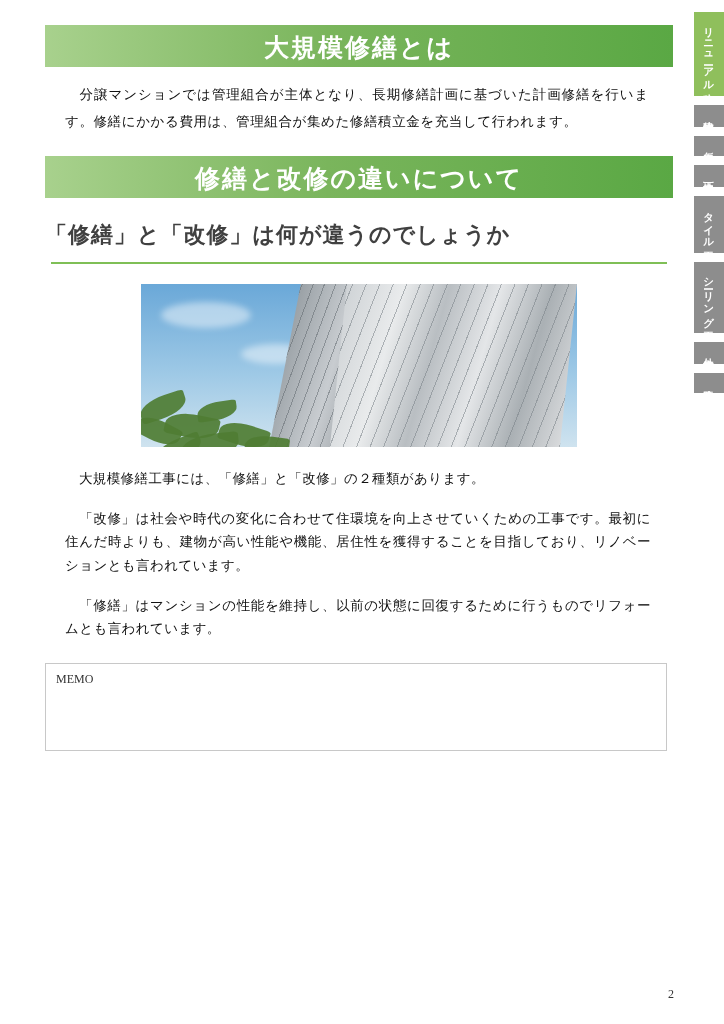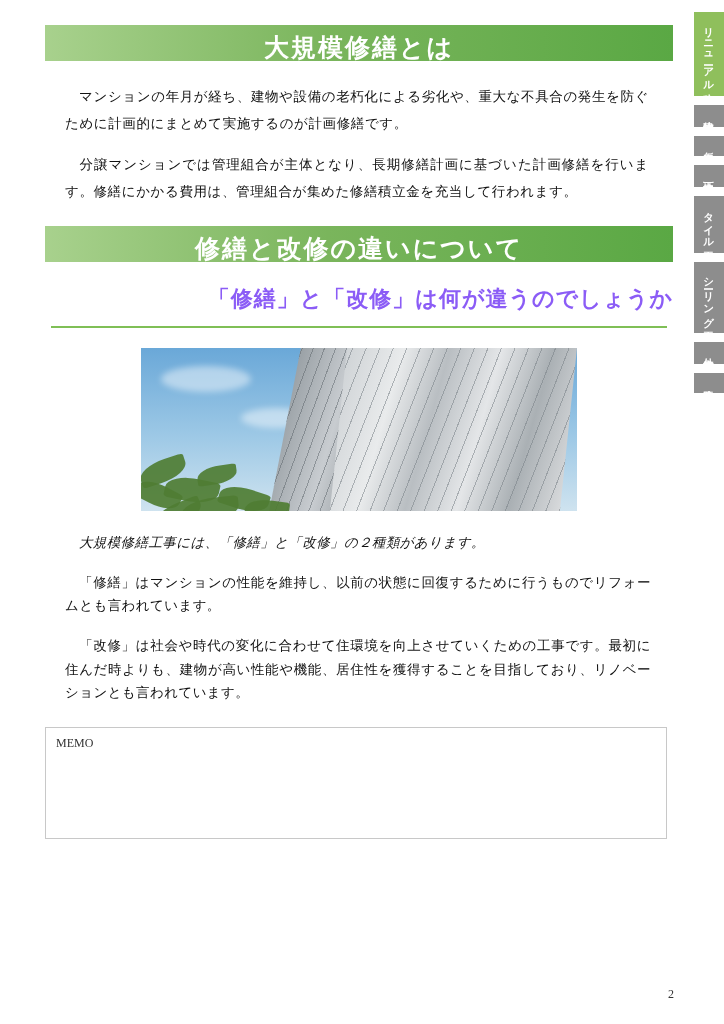--- a/index.html
+++ b/index.html
@@ -54,21 +54,21 @@
   }
   
   .content {
     position: absolute;
     left: 45px;
     top: 0;
     width: 628px;
     height: 1024px;
   }
   .band {
-    height: 36px;
+    height: 42px;
     line-height: 46px;
     text-align: center;
     color: #ffffff;
     font-size: 25px;
     font-weight: bold;
     font-family: "Liberation Serif", serif;
     letter-spacing: 2px;
     background: linear-gradient(to right, #a8d18d 0%, #7ab55c 45%, #5aa844 100%);
   }
   #band1 { margin-top: 25px; }
@@ -81,25 +81,25 @@
     letter-spacing: 0.6px;
     margin: 0;
     padding: 0 24px 0 20px;
     text-align: justify;
   }
   .para-first { margin-top: 22px; }
   .para-gap  { margin-top: 14px; }
 
   .subhead {
     margin-top: 22px;
-    text-align: right;
+    text-align: left;
     font-size: 22px;
     font-weight: bold;
     letter-spacing: 1px;
-    color: #8b5cf6;
+    color: #404040;
     padding-bottom: 12px;
   }
   .rule {
     height: 2px;
     background: #7fbf56;
     margin: 0 6px;
   }
   
   .photo-wrap {
     margin: 20px auto 0 auto;
@@ -170,27 +170,27 @@
   
   .para2 {
     font-size: 13.5px;
     line-height: 1.75;
     color: #111;
     letter-spacing: 0.4px;
     margin: 0;
     padding: 0 22px 0 20px;
     text-align: justify;
   }
-  .p2-first { margin-top: 20px; font-style: italic; }
+  .p2-first { margin-top: 20px; }
   .p2-gap { margin-top: 16px; }
 
   
   .memo {
     margin: 22px 6px 0 0;
-    height: 112px;
+    height: 88px;
     border: 1px solid #c8c8c8;
     box-sizing: border-box;
     padding: 8px 10px;
     font-family: "Liberation Serif", serif;
     font-size: 12px;
     color: #333;
   }
   .page-num {
     position: absolute;
     right: 50px;
@@ -213,21 +213,20 @@
     <div class="side-tab"><span>タイル工事</span></div>
     <div class="side-tab"><span>シーリング工事</span></div>
     <div class="side-tab"><span>外壁塗装工事</span></div>
     <div class="side-tab"><span>防水工事</span></div>
   </div>
 
   <div class="content">
 
     <div class="band" id="band1">大規模修繕とは</div>
 
-    <p class="para para-first">　マンションの年月が経ち、建物や設備の老朽化による劣化や、重大な不具合の発生を防ぐために計画的にまとめて実施するのが計画修繕です。</p>
     <p class="para para-gap">　分譲マンションでは管理組合が主体となり、長期修繕計画に基づいた計画修繕を行います。修繕にかかる費用は、管理組合が集めた修繕積立金を充当して行われます。</p>
 
     <div class="band" id="band2">修繕と改修の違いについて</div>
 
     <div class="subhead">「修繕」と「改修」は何が違うのでしょうか</div>
     <div class="rule"></div>
 
     <div class="photo-wrap">
       <div class="photo">
         <div class="cloud" style="left:20px; top:18px; width:90px; height:26px;"></div>
@@ -245,22 +244,22 @@
           <div class="leaf" style="left:62px; top:40px; width:40px; height:18px; transform:rotate(-8deg);"></div>
           <div class="leaf" style="left:84px; top:62px; width:50px; height:22px; transform:rotate(18deg);"></div>
           <div class="leaf" style="left:46px; top:72px; width:58px; height:24px; transform:rotate(-6deg);"></div>
           <div class="leaf" style="left:110px;top:74px; width:44px; height:20px; transform:rotate(8deg);"></div>
           <div class="leaf" style="left:16px; top:78px; width:52px; height:22px; transform:rotate(-22deg);"></div>
         </div>
       </div>
     </div>
 
     <p class="para2 p2-first">　大規模修繕工事には、「修繕」と「改修」の２種類があります。</p>
+    <p class="para2 p2-gap">　「改修」は社会や時代の変化に合わせて住環境を向上させていくための工事です。最初に住んだ時よりも、建物が高い性能や機能、居住性を獲得することを目指しており、リノベーションとも言われています。</p>
     <p class="para2 p2-gap">　「修繕」はマンションの性能を維持し、以前の状態に回復するために行うものでリフォームとも言われています。</p>
-    <p class="para2 p2-gap">　「改修」は社会や時代の変化に合わせて住環境を向上させていくための工事です。最初に住んだ時よりも、建物が高い性能や機能、居住性を獲得することを目指しており、リノベーションとも言われています。</p>
 
     <div class="memo">
       <span>MEMO</span>
     </div>
 
   </div>
 
   <div class="page-num">2</div>
 </div>
 

